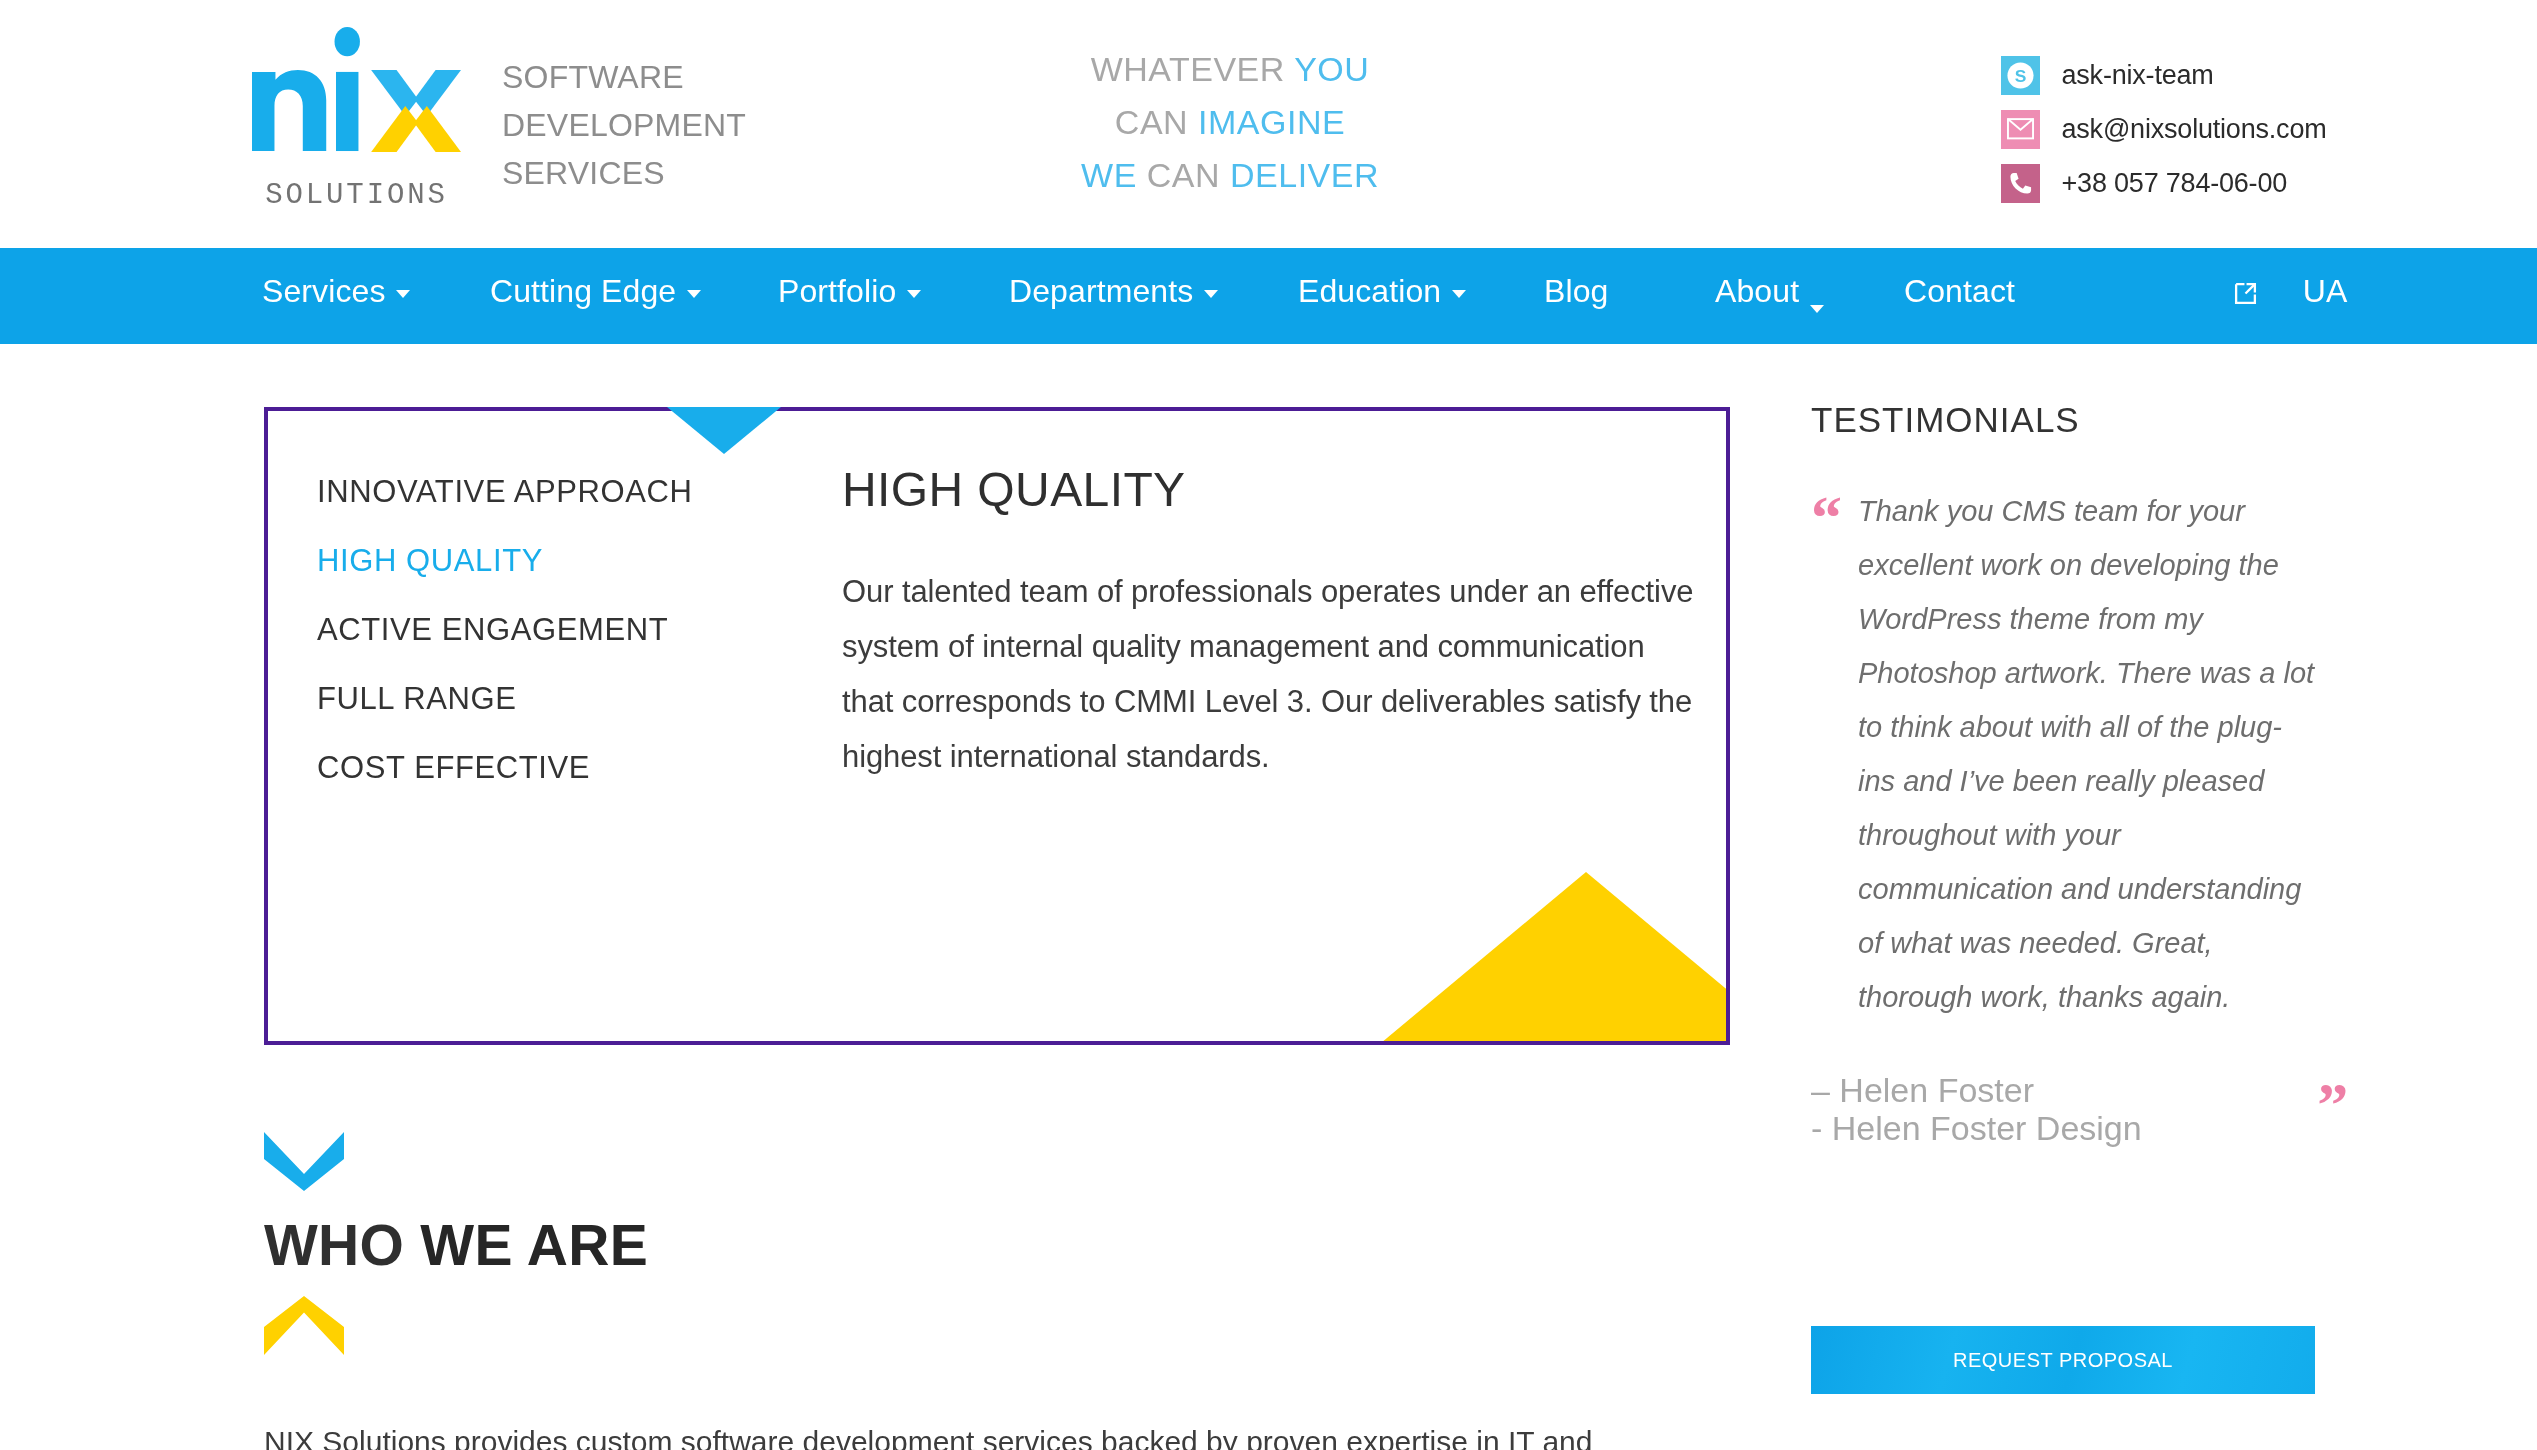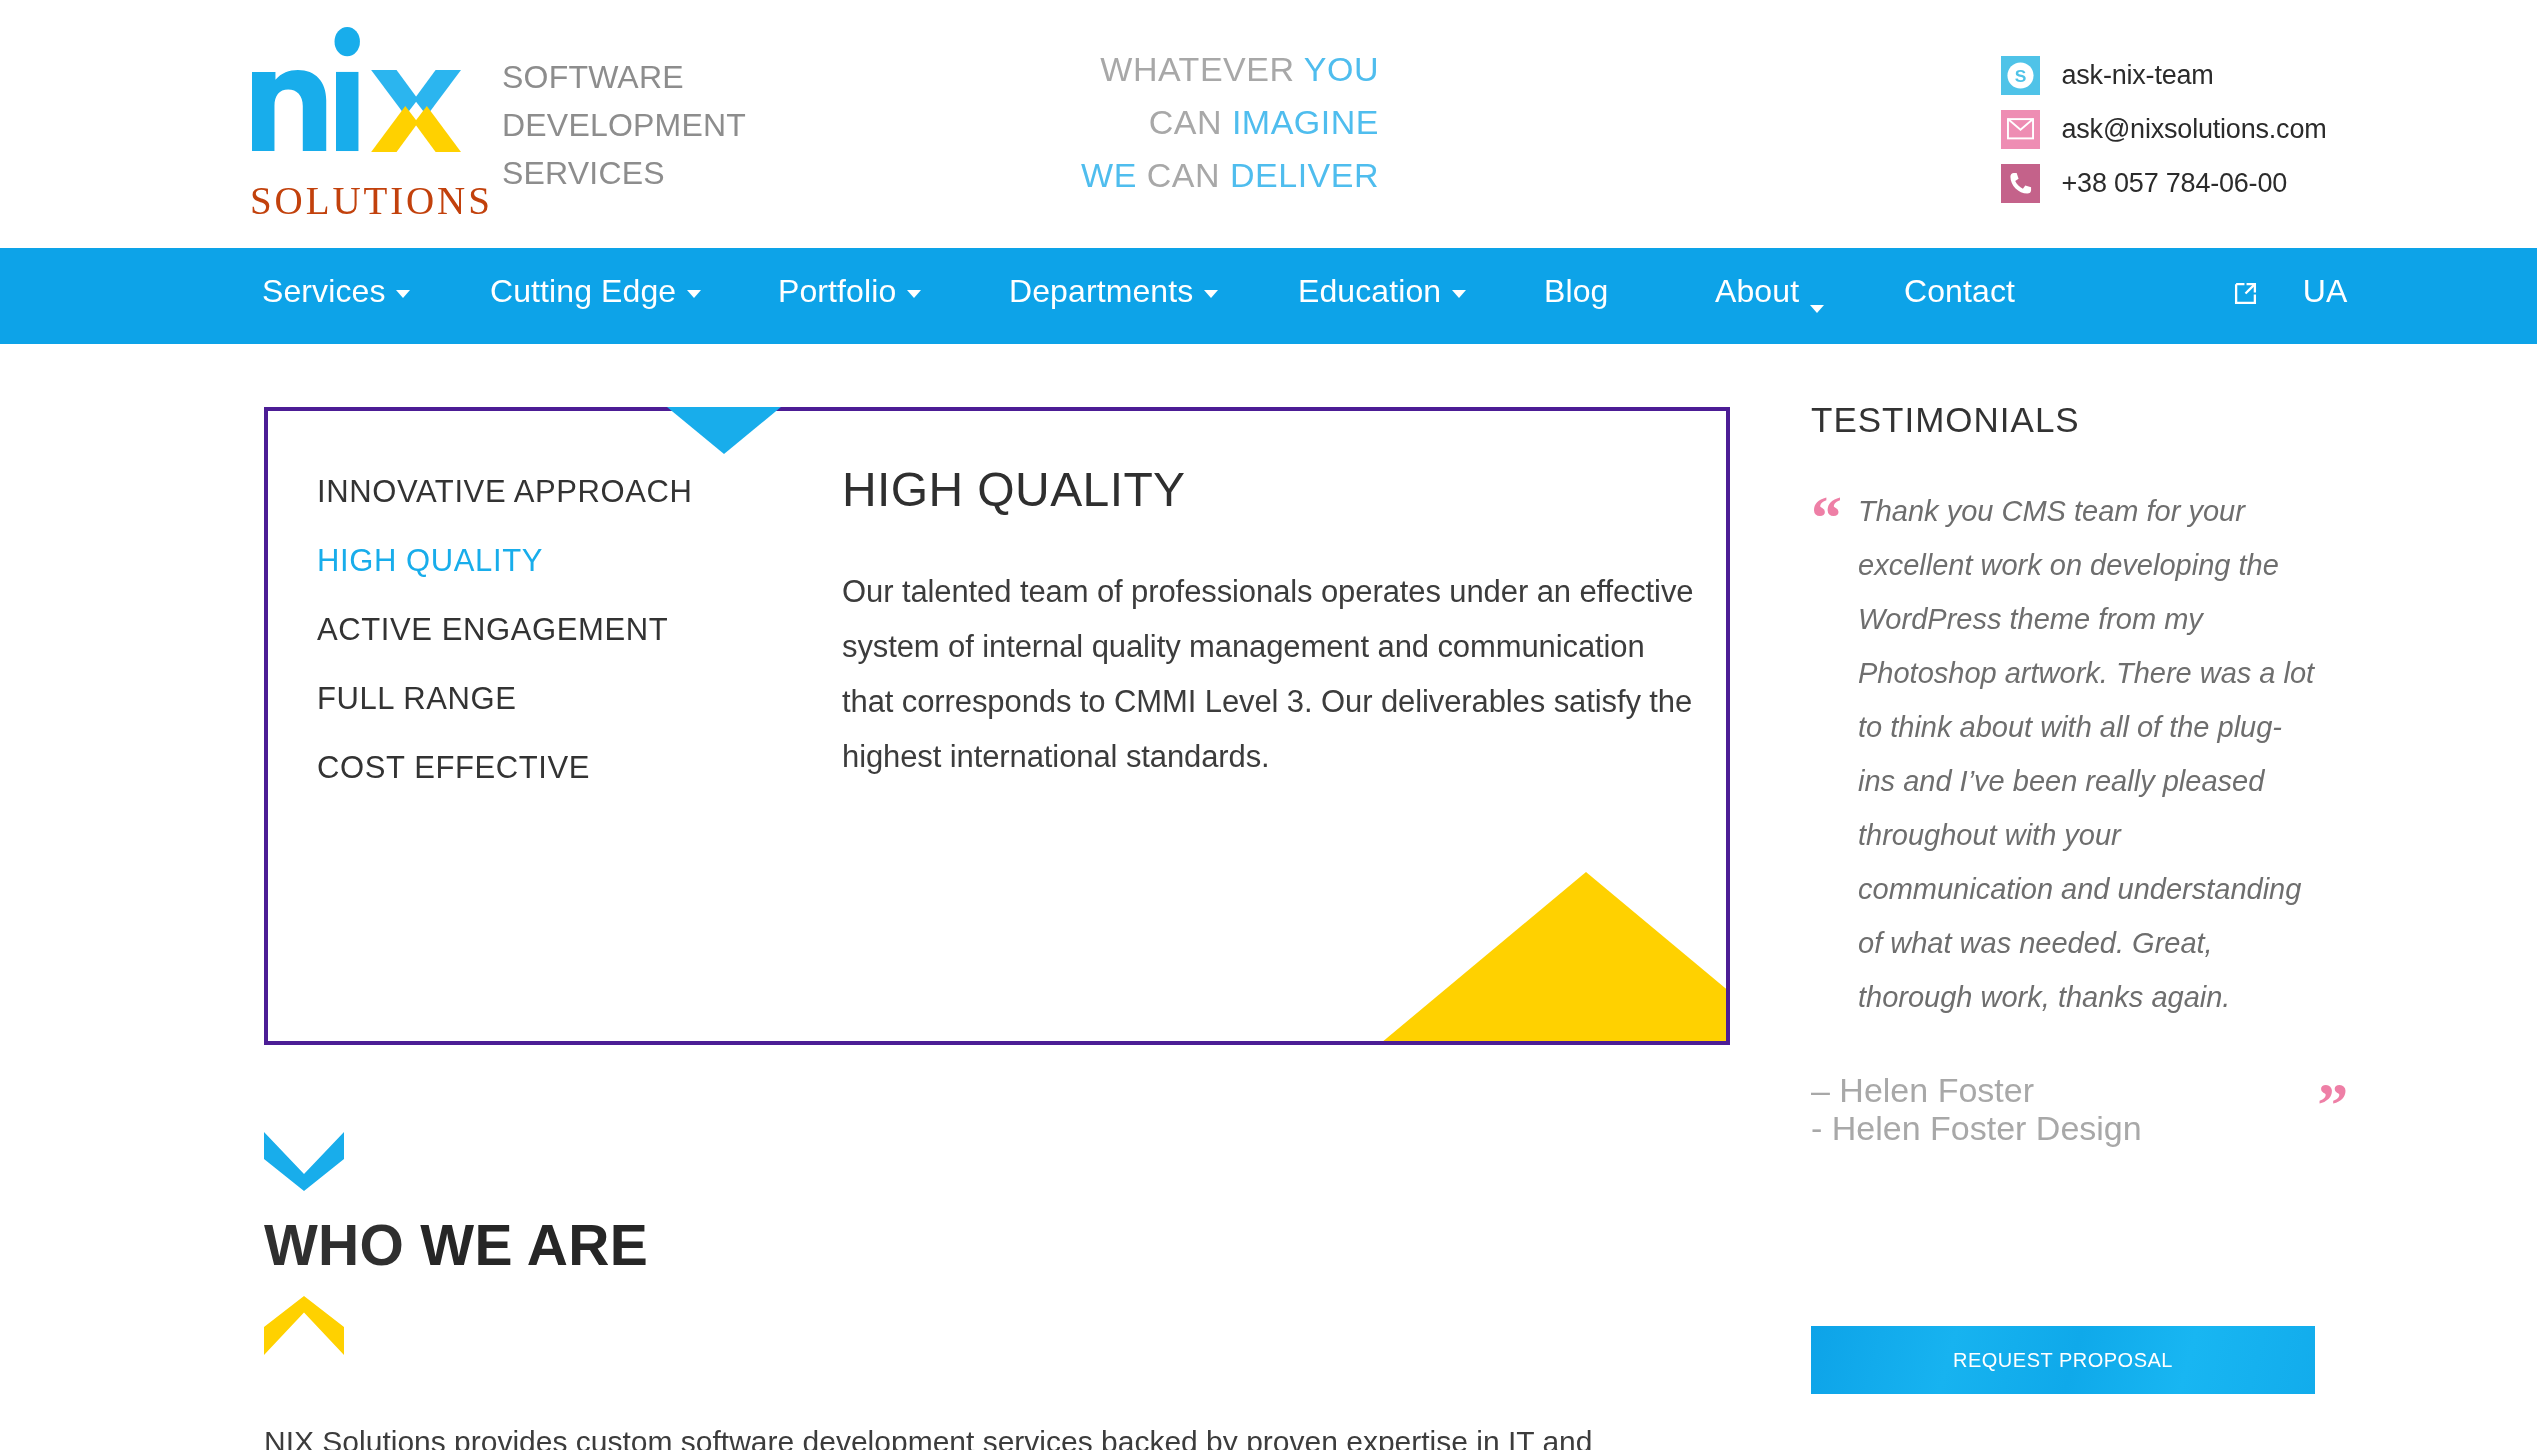--- a/index.html
+++ b/index.html
@@ -30,44 +30,44 @@
   }
 
   .logo-mark { position: relative; width: 213px; height: 176px; }
 
   .logo-wordmark { position:absolute; left:0; top:0; width:213px; height:125px; }
   .logo-solutions {
     position: absolute;
     left: 0; top: 154px;
     width: 213px;
     text-align: center;
-    color: #c2410c;
-    font-size: 39px;
+    color: #737373;
+    font-size: 29px;
     letter-spacing: 2.9px;
-    font-family: Liberation Serif, serif;
+    font-family: Liberation Mono, monospace;
     font-weight: 400;
     line-height: 1;
   }
 
   .logo-tagline {
     margin-left: 39px;
     margin-top: 26px;
     color: #8d8d8d;
     font-size: 32px;
     line-height: 48px;
     letter-spacing: 0.2px;
     white-space: pre-line;
     font-weight: 400;
   }
 
   
   .slogan {
     position: absolute;
     right: 1159px; top: 43px;
-    text-align: right;
+    text-align: center;
     font-size: 34px;
     line-height: 53px;
     letter-spacing: 0.5px;
     color: #a8a8a8;
     white-space: nowrap;
   }
   .slogan .hl { color: #4FBDEE; }
 
   
   .contacts { position: absolute; left: 2001px; top: 49px; }

